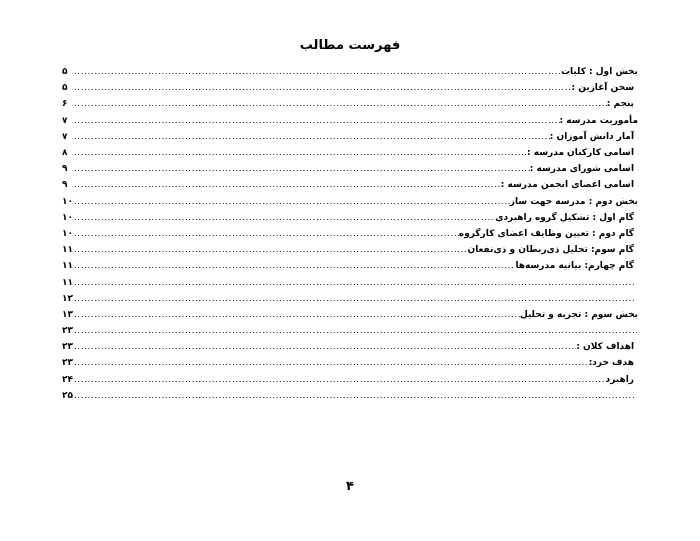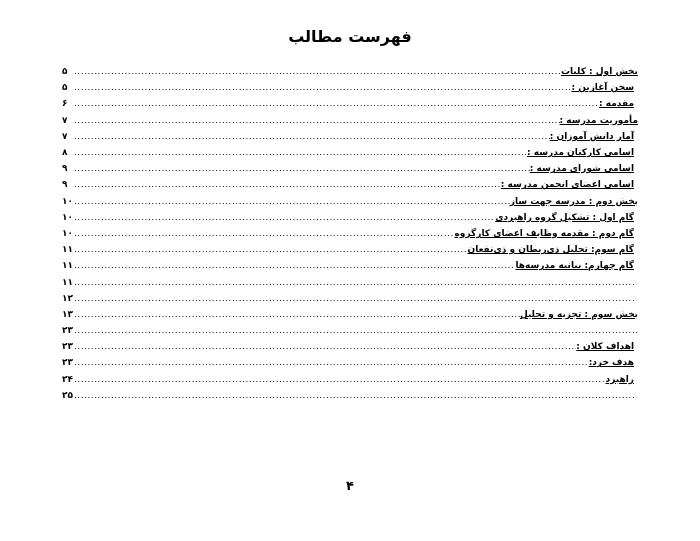--- a/index.html
+++ b/index.html
@@ -1,24 +1,24 @@
 <!DOCTYPE html>
 <html><head>
 <meta charset="utf-8">
 <style>
   html, body { margin:0; padding:0; background:#ffffff; }
   body { width:700px; height:541px; position:relative; overflow:hidden;
          font-family:"DejaVu Sans", sans-serif; color:#000; }
-  .title { position:absolute; top:27px; left:0; width:700px; text-align:center;
-           font-weight:bold; font-size:16px; direction:rtl; }
+  .title { position:absolute; top:37px; left:0; width:700px; text-align:center;
+           font-weight:bold; font-size:13px; direction:rtl; }
   .toc { position:absolute; top:63px; left:62px; width:576px; direction:rtl; }
   .row { height:16.2px; display:flex; align-items:center; direction:rtl;
          font-size:9px; font-weight:bold; line-height:16px; white-space:nowrap; }
   .row.sub { padding-right:4px; }
-  .row .label { flex:0 0 auto;text-decoration:underline; }
+  .row .label { flex:0 0 auto; }
   .row .dots { flex:1 1 auto; overflow:hidden; white-space:nowrap; letter-spacing:0.5px;
                font-weight:normal; font-size:9px; direction:ltr; text-align:right; }
   .row .dots::before { content:"........................................................................................................................................................................................................................................................................................................................"; }
   .row .page { flex:0 0 auto; width:12px; text-align:left; font-size:9px; font-weight:bold; }
   .footer-page { position:absolute; top:478px; left:0; width:700px; text-align:center;
                  font-weight:bold; font-size:13px; }
 </style>
 </head>
 <body>
 
@@ -29,21 +29,21 @@
       <span class="label">بخش اول : کلیات</span>
       <span class="dots"></span>
       <span class="page">۵</span>
     </div>
   <div class="row sub">
       <span class="label">سخن آغازین :</span>
       <span class="dots"></span>
       <span class="page">۵</span>
     </div>
   <div class="row sub">
-      <span class="label">مقدمه :</span>
+      <span class="label">پنجم :</span>
       <span class="dots"></span>
       <span class="page">۶</span>
     </div>
   <div class="row">
       <span class="label">مأموریت مدرسه :</span>
       <span class="dots"></span>
       <span class="page">۷</span>
     </div>
   <div class="row sub">
       <span class="label">آمار دانش آموزان :</span>
@@ -69,21 +69,21 @@
       <span class="label">بخش دوم : مدرسه جهت ساز</span>
       <span class="dots"></span>
       <span class="page">۱۰</span>
     </div>
   <div class="row sub">
       <span class="label">گام اول :  تشکیل گروه راهبردی</span>
       <span class="dots"></span>
       <span class="page">۱۰</span>
     </div>
   <div class="row sub">
-      <span class="label">گام دوم : مقدمه  وظایف اعضای کارگروه</span>
+      <span class="label">گام دوم : تعیین  وظایف اعضای کارگروه</span>
       <span class="dots"></span>
       <span class="page">۱۰</span>
     </div>
   <div class="row sub">
       <span class="label">گام سوم: تحلیل ذی‌ربطان و ذی‌نفعان</span>
       <span class="dots"></span>
       <span class="page">۱۱</span>
     </div>
   <div class="row sub">
       <span class="label">گام چهارم: بیانیه مدرسه‌ها</span>

